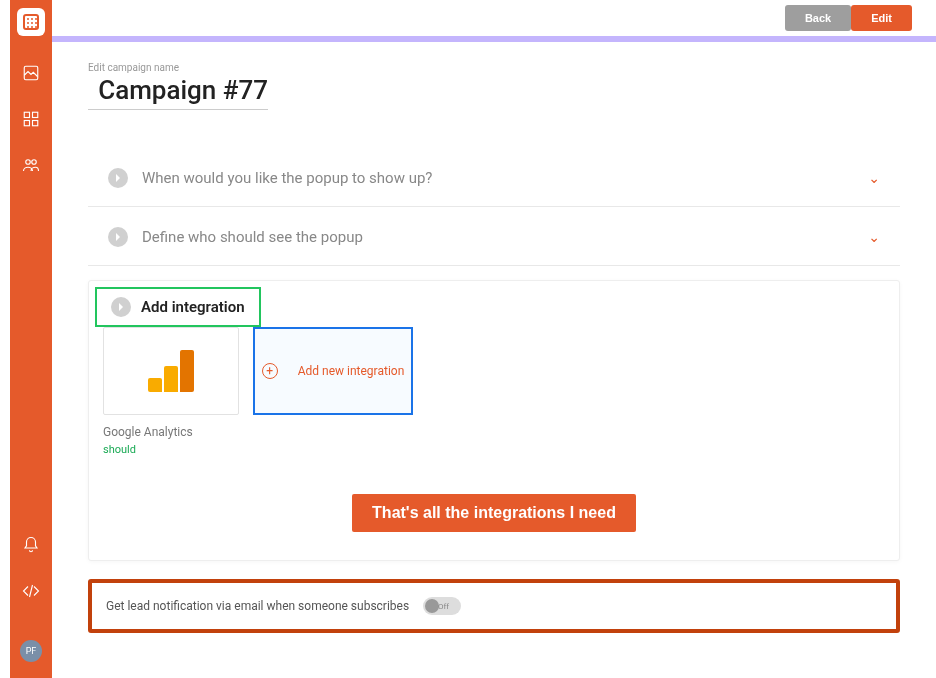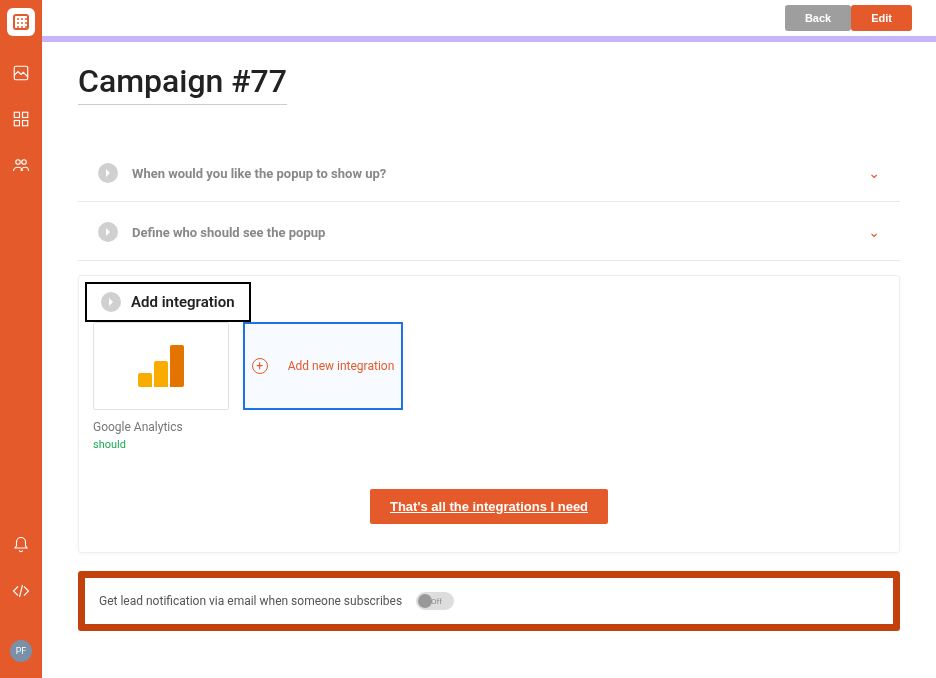--- a/index.html
+++ b/index.html
@@ -1,73 +1,73 @@
 <!DOCTYPE html>
 <html><head>
 <meta charset="utf-8">
 <style>
 * { box-sizing: border-box; margin: 0; padding: 0; }
 body { font-family: -apple-system, BlinkMacSystemFont, "Segoe UI", Roboto, Arial, sans-serif; background: #fff; width: 936px; height: 678px; overflow: hidden; }
 
 .layout { display: flex; height: 100%; }
 
-.sidebar { width: 42px; background: #e55a2b; display: flex; flex-direction: column; align-items: center; padding-top: 8px; }
+.sidebar { width: 42px; background: #e55a2b; display: flex; flex-direction: column; align-items: center; padding-top: 8px; margin-left: 10px; }
 .logo { width: 28px; height: 28px; background: #fff; border-radius: 6px; display: flex; align-items: center; justify-content: center; margin-bottom: 28px; }
 .logo-inner { width: 16px; height: 16px; border: 2px solid #e55a2b; border-radius: 3px; position: relative; }
 .logo-inner::before { content: ""; position: absolute; width: 2px; height: 2px; background: #e55a2b; top: 2px; left: 2px; box-shadow: 4px 0 #e55a2b, 8px 0 #e55a2b, 0 4px #e55a2b, 4px 4px #e55a2b, 8px 4px #e55a2b, 0 8px #e55a2b, 4px 8px #e55a2b, 8px 8px #e55a2b; border-radius:50%; }
 
 .nav-icon { width: 18px; height: 18px; margin-bottom: 28px; cursor: pointer; display:flex; align-items:center; justify-content:center; }
 .nav-icon svg { width:18px; height:18px; stroke:#fff; fill:none; stroke-width:1.5; }
 
 .sidebar-bottom { margin-top: auto; display: flex; flex-direction: column; align-items: center; padding-bottom: 16px; }
 .avatar { width: 22px; height: 22px; background: #7a8fa8; border-radius: 50%; color: #fff; font-size: 9px; display: flex; align-items: center; justify-content: center; margin-top: 12px; }
 
 .main { flex: 1; display: flex; flex-direction: column; overflow-y: auto; }
 
 .topbar { height: 42px; display: flex; align-items: center; justify-content: flex-end; padding: 0 24px; border-bottom: 6px solid #c4b5fd; }
 .btn { height: 26px; padding: 0 20px; border: none; border-radius: 3px; font-size: 11px; font-weight: 600; cursor: pointer; }
 .btn-gray { background: #9e9e9e; color: #fff; }
 .btn-orange { background: #e55a2b; color: #fff; }
 
 .content { padding: 20px 36px; }
 
 .edit-label { font-size: 10px; color: #999; margin-bottom: 2px; }
-.campaign-title { font-size: 32px; font-weight: 500; color: #222; border-bottom: 1px solid #ccc; display: inline-block; padding-bottom: 4px; margin-bottom: 40px; min-width: 180px; text-align: right; }
+.campaign-title { font-size: 26px; font-weight: 500; color: #222; border-bottom: 1px solid #ccc; display: inline-block; padding-bottom: 4px; margin-bottom: 40px; min-width: 180px; text-align: right; }
 
 .accordion-item { border-bottom: 1px solid #e8e8e8; padding: 18px 20px; display: flex; align-items: center; cursor: pointer; margin-bottom: 2px; }
 .accordion-item .arrow-circle { width: 20px; height: 20px; border-radius: 50%; background: #d0d0d0; display: flex; align-items: center; justify-content: center; margin-right: 14px; flex-shrink:0; }
 .accordion-item .arrow-circle svg { width: 10px; height: 10px; fill: #fff; }
-.accordion-item .title { font-size: 13px; font-weight: 700; color: #888; flex: 1; }
+.accordion-item .title { font-size: 15px; font-weight: 400; color: #888; flex: 1; }
 .accordion-item .chevron { color: #e55a2b; font-size: 14px; }
 
 .expanded-card { background: #fff; border: 1px solid #eee; border-radius: 3px; padding: 0; margin-top: 14px; box-shadow: 0 1px 4px rgba(0,0,0,0.04); }
-.expanded-header { display: inline-flex; align-items:center; padding: 8px 14px; border: 2px solid #000000; margin: 6px 0 0 6px; }
+.expanded-header { display: inline-flex; align-items:center; padding: 8px 14px; border: 2px solid #22c55e; margin: 6px 0 0 6px; }
 .expanded-header .arrow-circle { width: 20px; height: 20px; border-radius: 50%; background: #d0d0d0; display: flex; align-items: center; justify-content: center; margin-right: 10px; }
 .expanded-header .arrow-circle svg { width: 10px; height: 10px; fill: #fff; }
 .expanded-header .title { font-size: 15px; font-weight: 600; color: #222; }
 .subtext { font-size: 11px; color: #888; padding: 10px 14px 14px 14px; }
 
 .integrations-row { display: flex; gap: 14px; padding: 0 14px 28px 14px; }
 .integration-card { width: 136px; height: 88px; border: 1px solid #e2e2e2; border-radius: 2px; display: flex; align-items: center; justify-content: center; background: #fff; }
 .ga-logo { width: 46px; height: 42px; position: relative; }
 .ga-bar1 { position: absolute; bottom: 0; left: 0; width: 14px; height: 14px; background: #f9ab00; border-radius: 2px 2px 0 2px; }
 .ga-bar2 { position: absolute; bottom: 0; left: 16px; width: 14px; height: 26px; background: #f9ab00; border-radius: 2px 2px 0 0; }
 .ga-bar3 { position: absolute; bottom: 0; left: 32px; width: 14px; height: 42px; background: #e37400; border-radius: 2px 2px 2px 0; }
 .integration-label { text-align: left; width: 136px; }
 .integration-label .name { font-size: 12px; color: #777; margin-top: 10px; }
 .integration-label .status { font-size: 11px; color: #1aaa55; margin-top: 4px; }
 
 .add-integration-card { width: 160px; height: 88px; border: 2px solid #1a73e8; background: #f7fbff; display: flex; align-items: center; justify-content: center; gap: 6px; cursor: pointer; }
 .add-integration-card .plus { width: 16px; height: 16px; border: 1.5px solid #e55a2b; border-radius: 50%; display: flex; align-items: center; justify-content: center; color: #e55a2b; font-size: 12px; line-height:1; }
 .add-integration-card .text { font-size: 12px; color: #e55a2b; margin-left: 14px; }
 
 .confirm-row { display: flex; justify-content: center; padding: 10px 0 28px 0; }
-.btn-confirm { background: #e55a2b; color: #fff; border: none; padding: 10px 20px; font-size: 13px; font-weight: 600; border-radius: 2px; cursor: pointer; text-decoration: underline; }
+.btn-confirm { background: #e55a2b; color: #fff; border: none; padding: 10px 20px; font-size: 16px; font-weight: 600; border-radius: 2px; cursor: pointer; }
 
-.notification-row { border: 7px solid #c2410c; border-radius: 3px; padding: 14px 14px; margin-top: 18px; display: flex; align-items: center; gap: 14px; font-size: 12px; color: #555; }
+.notification-row { border: 4px solid #c2410c; border-radius: 3px; padding: 14px 14px; margin-top: 18px; display: flex; align-items: center; gap: 14px; font-size: 12px; color: #555; }
 .toggle { width: 38px; height: 18px; background: #ddd; border-radius: 10px; position: relative; display: flex; align-items: center; }
 .toggle-knob { width: 14px; height: 14px; background: #999; border-radius: 50%; position: absolute; left: 2px; }
 .toggle-label { position: absolute; right: 12px; font-size: 8px; color: #888; }
 </style>
 </head>
 <body>
 
 <div class="layout">
   <div class="sidebar">
     <div class="logo">
@@ -110,20 +110,21 @@
     </div>
   </div>
 
   <div class="main">
     <div class="topbar">
       <button class="btn btn-gray">Back</button>
       <button class="btn btn-orange">Edit</button>
     </div>
 
     <div class="content">
+      <div class="edit-label">Edit campaign name</div>
       <div class="campaign-title">Campaign #77</div>
 
       <div class="accordion-item">
         <div class="arrow-circle">
             <svg viewBox="0 0 10 10">
               <path d="M3 1l4 4-4 4z"></path>
             </svg>
           </div>
         <div class="title">When would you like the popup to show up?</div>
         <div class="chevron">⌄</div>

